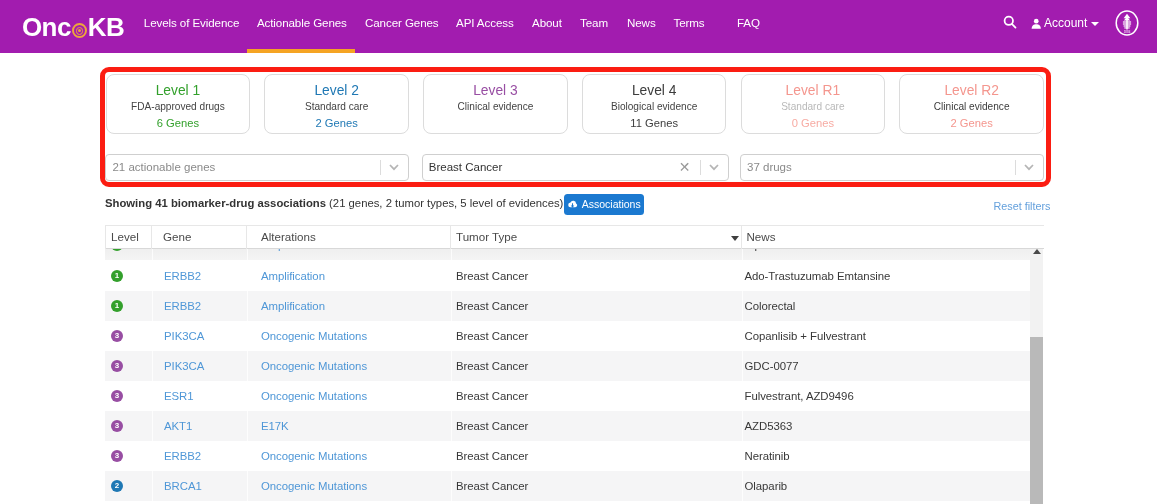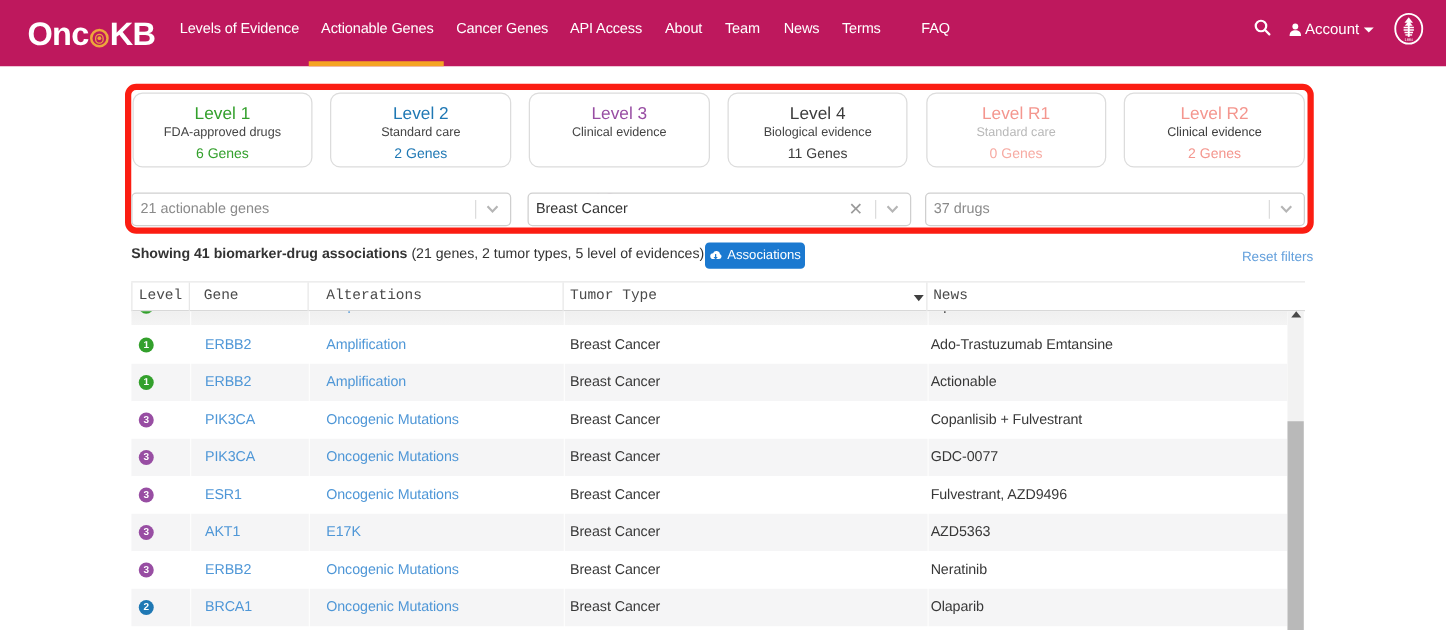--- a/index.html
+++ b/index.html
@@ -1,20 +1,20 @@
 <!DOCTYPE html>
 <html><head>
 <meta charset="utf-8">
 <style>
 * { margin:0; padding:0; box-sizing:border-box; }
 html,body { width:1157px; height:504px; background:#fff; font-family:"Liberation Sans", sans-serif; overflow:hidden; }
 #page { position:relative; width:1157px; height:504px; overflow:hidden; background:#fff; }
 
 
-#nav { position:absolute; left:0; top:0; width:1157px; height:53px; background:#be185d; }
+#nav { position:absolute; left:0; top:0; width:1157px; height:53px; background:#a21caf; }
 #logo { position:absolute; left:22px; top:7px; height:40px; display:flex; align-items:center; color:#fff; font-size:26px; font-weight:bold; letter-spacing:-0.6px; }
 #target { width:15px; height:15px; border-radius:50%; border:2.2px solid #eda63b; display:flex; align-items:center; justify-content:center; margin:7.5px 1px 0 1px; }
 #target .mid { width:7.5px; height:7.5px; border-radius:50%; border:1.7px solid #eda63b; display:flex; align-items:center; justify-content:center; }
 #target .dot { width:3px; height:3px; border-radius:50%; background:#eda63b; }
 .navitem { position:absolute; top:15.5px; color:#fff; font-size:11.6px; letter-spacing:-0.1px; white-space:nowrap; }
 #underline { position:absolute; left:247px; top:49px; width:108px; height:4px; background:#f5a423; }
 #srch { position:absolute; left:1003px; top:15px; }
 #acct { position:absolute; left:1030.5px; top:16px; color:#fff; font-size:12px; display:flex; align-items:center; }
 #acct .caret { width:0; height:0; border-left:4px solid transparent; border-right:4px solid transparent; border-top:4.5px solid #fff; margin-left:4px; margin-top:2px; }
 #msk { position:absolute; left:1114px; top:10px; }
@@ -37,21 +37,21 @@
 .sel svg { margin:0 8px 0 7px; }
 
 
 #showing { position:absolute; left:105px; top:196.5px; font-size:11.3px; color:#333; }
 #assocbtn { position:absolute; left:564px; top:193.5px; width:80px; height:21.5px; background:#1b79d0; border-radius:3.5px; color:#fff; font-size:10.5px; display:flex; align-items:center; justify-content:center; }
 #assocbtn svg { margin-right:3.5px; }
 #resetf { position:absolute; left:993.5px; top:199.5px; font-size:10.8px; color:#64a0dc; }
 
 
 #thead { position:absolute; left:105px; top:225px; width:939px; height:23.5px; border-top:1px solid #e7e7e7; border-bottom:1px solid #d8d8d8; background:#fff; }
-.hcell { position:absolute; top:0; height:22.5px; line-height:22.5px; font-size:11.6px; color:#4a4a4a; border-right:1px solid #e7e7e7;font-family:Liberation Mono, monospace; }
+.hcell { position:absolute; top:0; height:22.5px; line-height:22.5px; font-size:11.6px; color:#4a4a4a; border-right:1px solid #e7e7e7; }
 #hc1 { left:0; width:47px; padding-left:5px; border-left:1px solid #e7e7e7; }
 #hc2 { left:47px; width:95px; padding-left:11px; }
 #hc3 { left:142px; width:203.5px; padding-left:14px; }
 #hc4 { left:345.5px; width:291.5px; padding-left:5.5px; }
 #hc5 { left:637px; width:302px; padding-left:4.5px; border-right:none; }
 #hcaret { position:absolute; left:625.5px; top:10px; width:0; height:0; border-left:4px solid transparent; border-right:4px solid transparent; border-top:5px solid #3f3f3f; }
 #tbody { position:absolute; left:105px; top:248.5px; width:925px; height:255.5px; overflow:hidden; }
 .trow { position:absolute; left:0; width:925px; height:30px; background:#fff; }
 .trow.g { background:#f5f5f6; }
 .badge { position:absolute; left:5.7px; top:8.75px; width:12.5px; height:12.5px; border-radius:50%; color:#fff; font-size:8px; font-weight:bold; text-align:center; line-height:12.5px; }
@@ -208,21 +208,21 @@
         <span class="c-gene">ERBB2</span>
         <span class="c-alt">Amplification</span>
         <span class="c-tum">Breast Cancer</span>
         <span class="c-drug">Ado-Trastuzumab Emtansine</span>
     </div>
     <div class="trow g" style="top:42.5px;">
       <span class="badge b1">1</span>
         <span class="c-gene">ERBB2</span>
         <span class="c-alt">Amplification</span>
         <span class="c-tum">Breast Cancer</span>
-        <span class="c-drug">Actionable</span>
+        <span class="c-drug">Colorectal</span>
     </div>
     <div class="trow" style="top:72.5px;">
       <span class="badge b3">3</span>
         <span class="c-gene">PIK3CA</span>
         <span class="c-alt">Oncogenic Mutations</span>
         <span class="c-tum">Breast Cancer</span>
         <span class="c-drug">Copanlisib + Fulvestrant</span>
     </div>
     <div class="trow g" style="top:102.5px;">
       <span class="badge b3">3</span>

